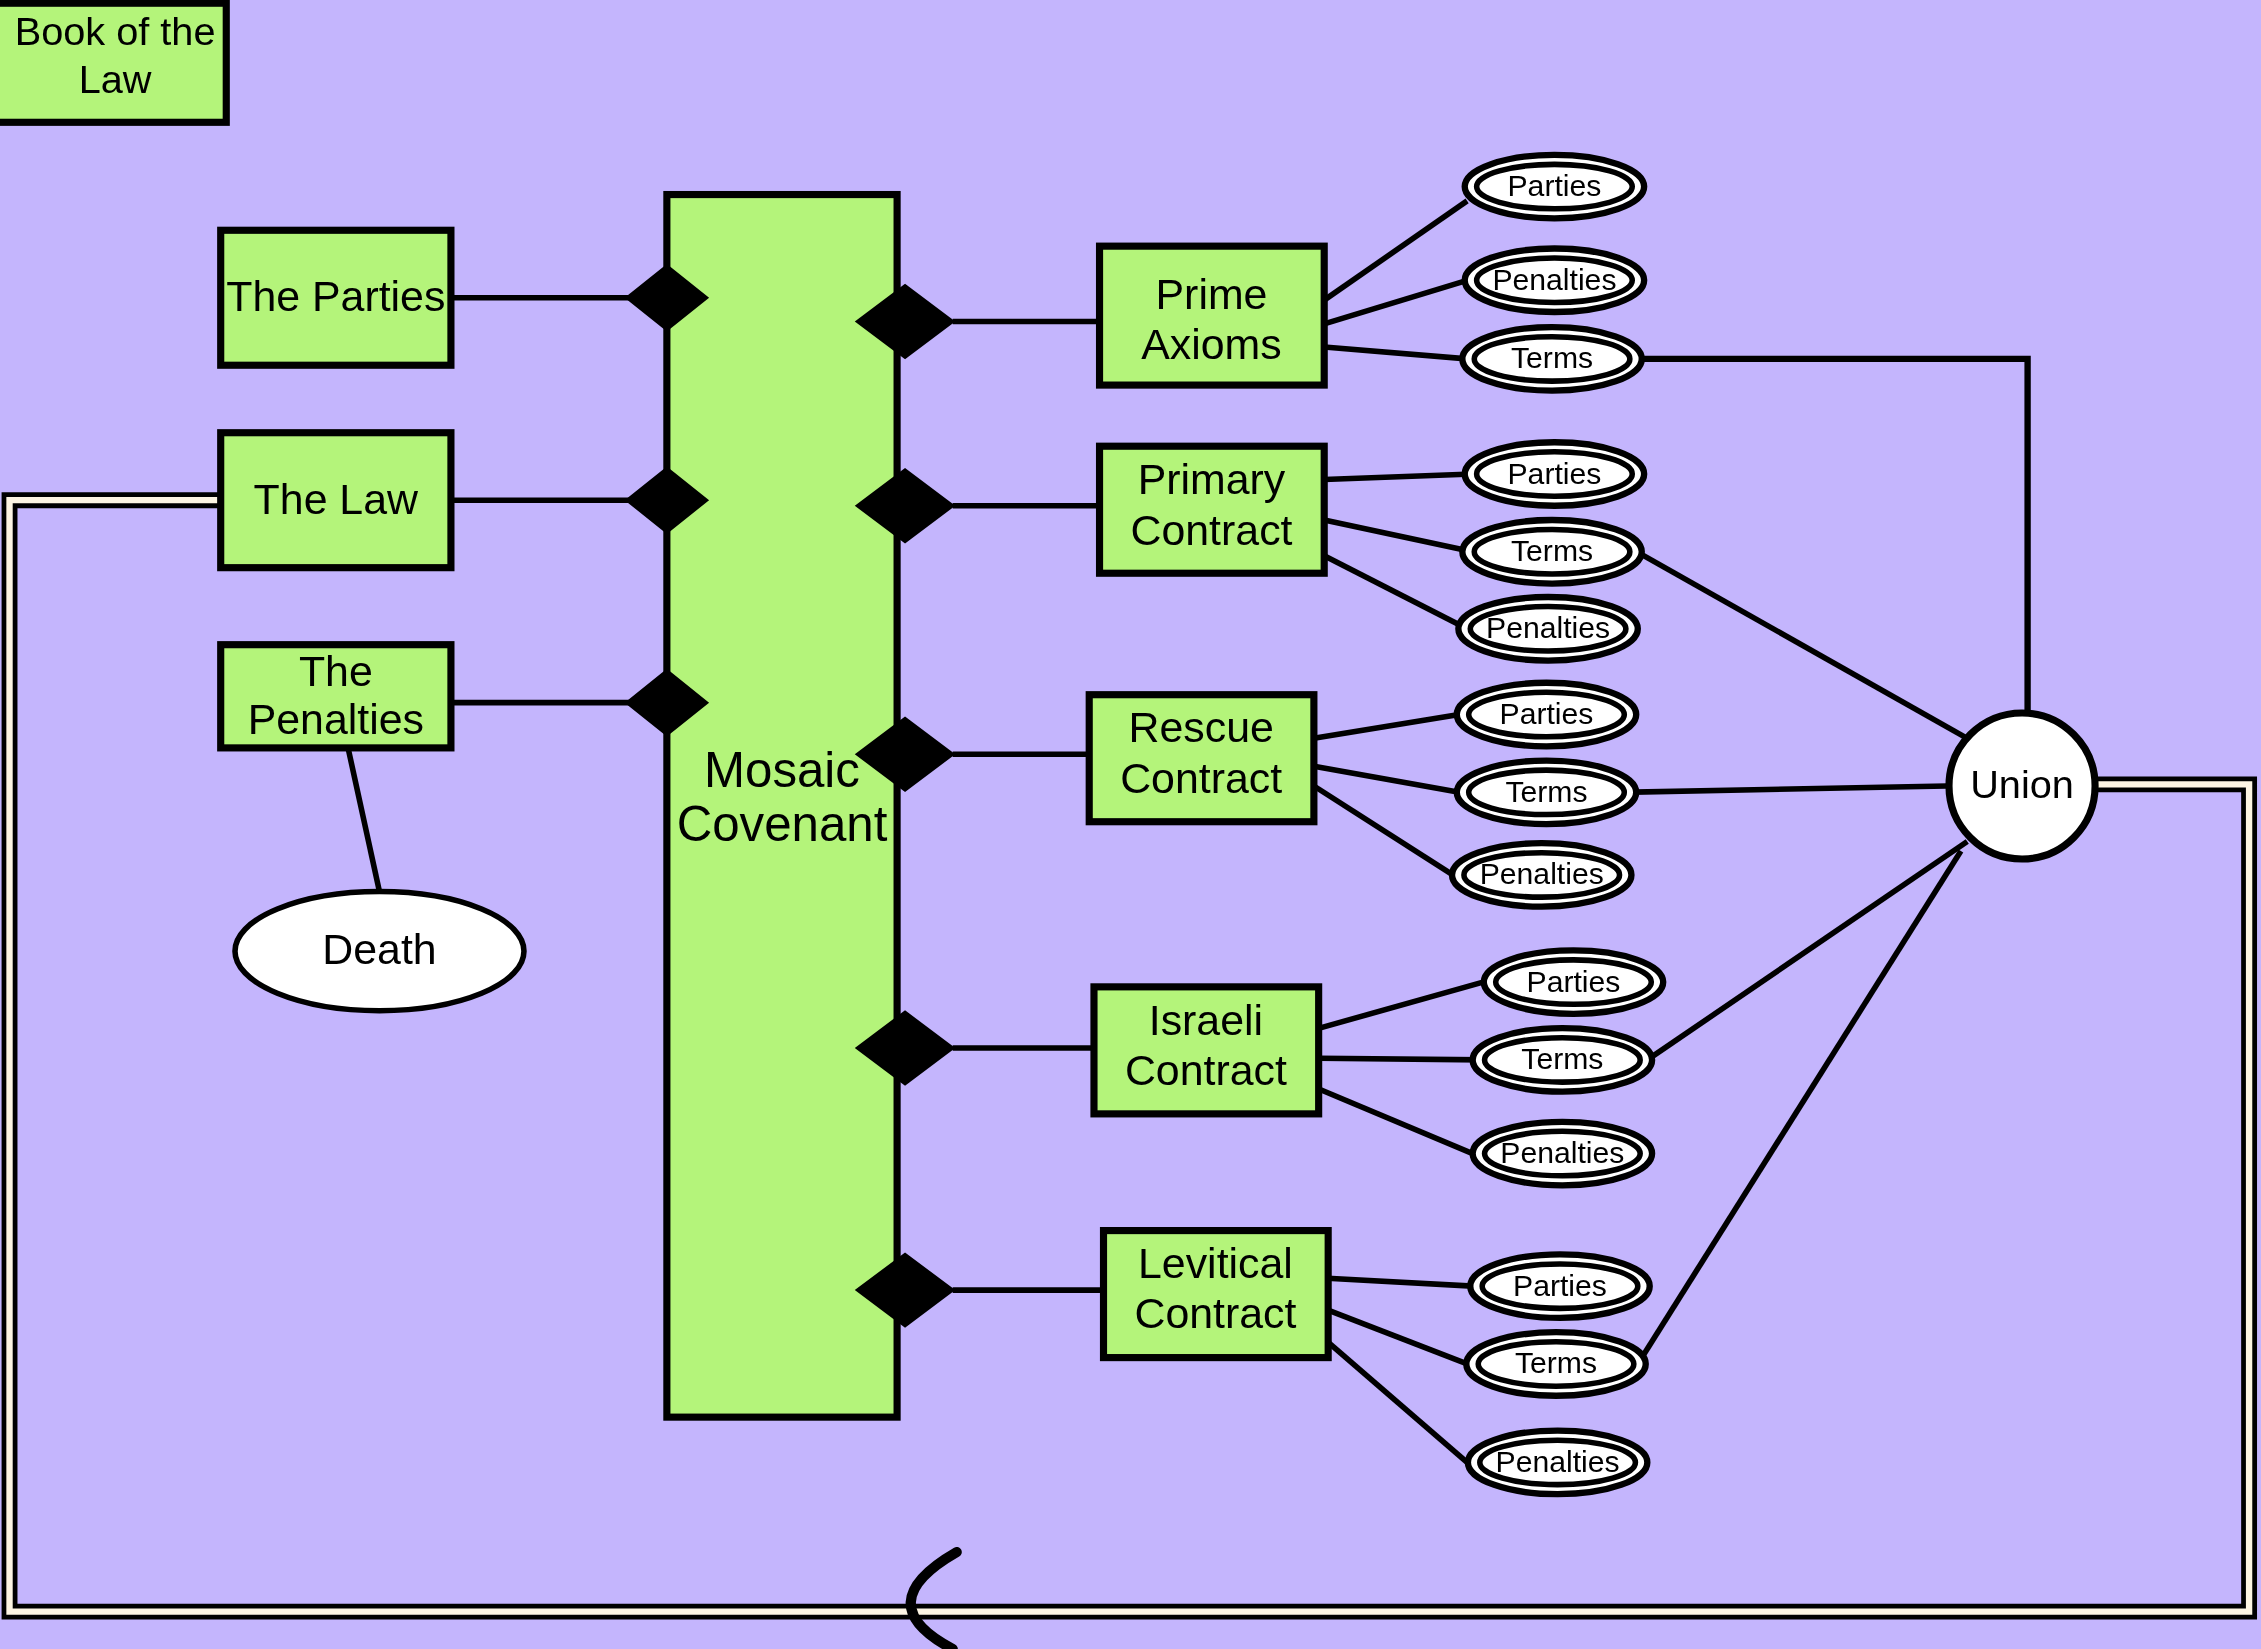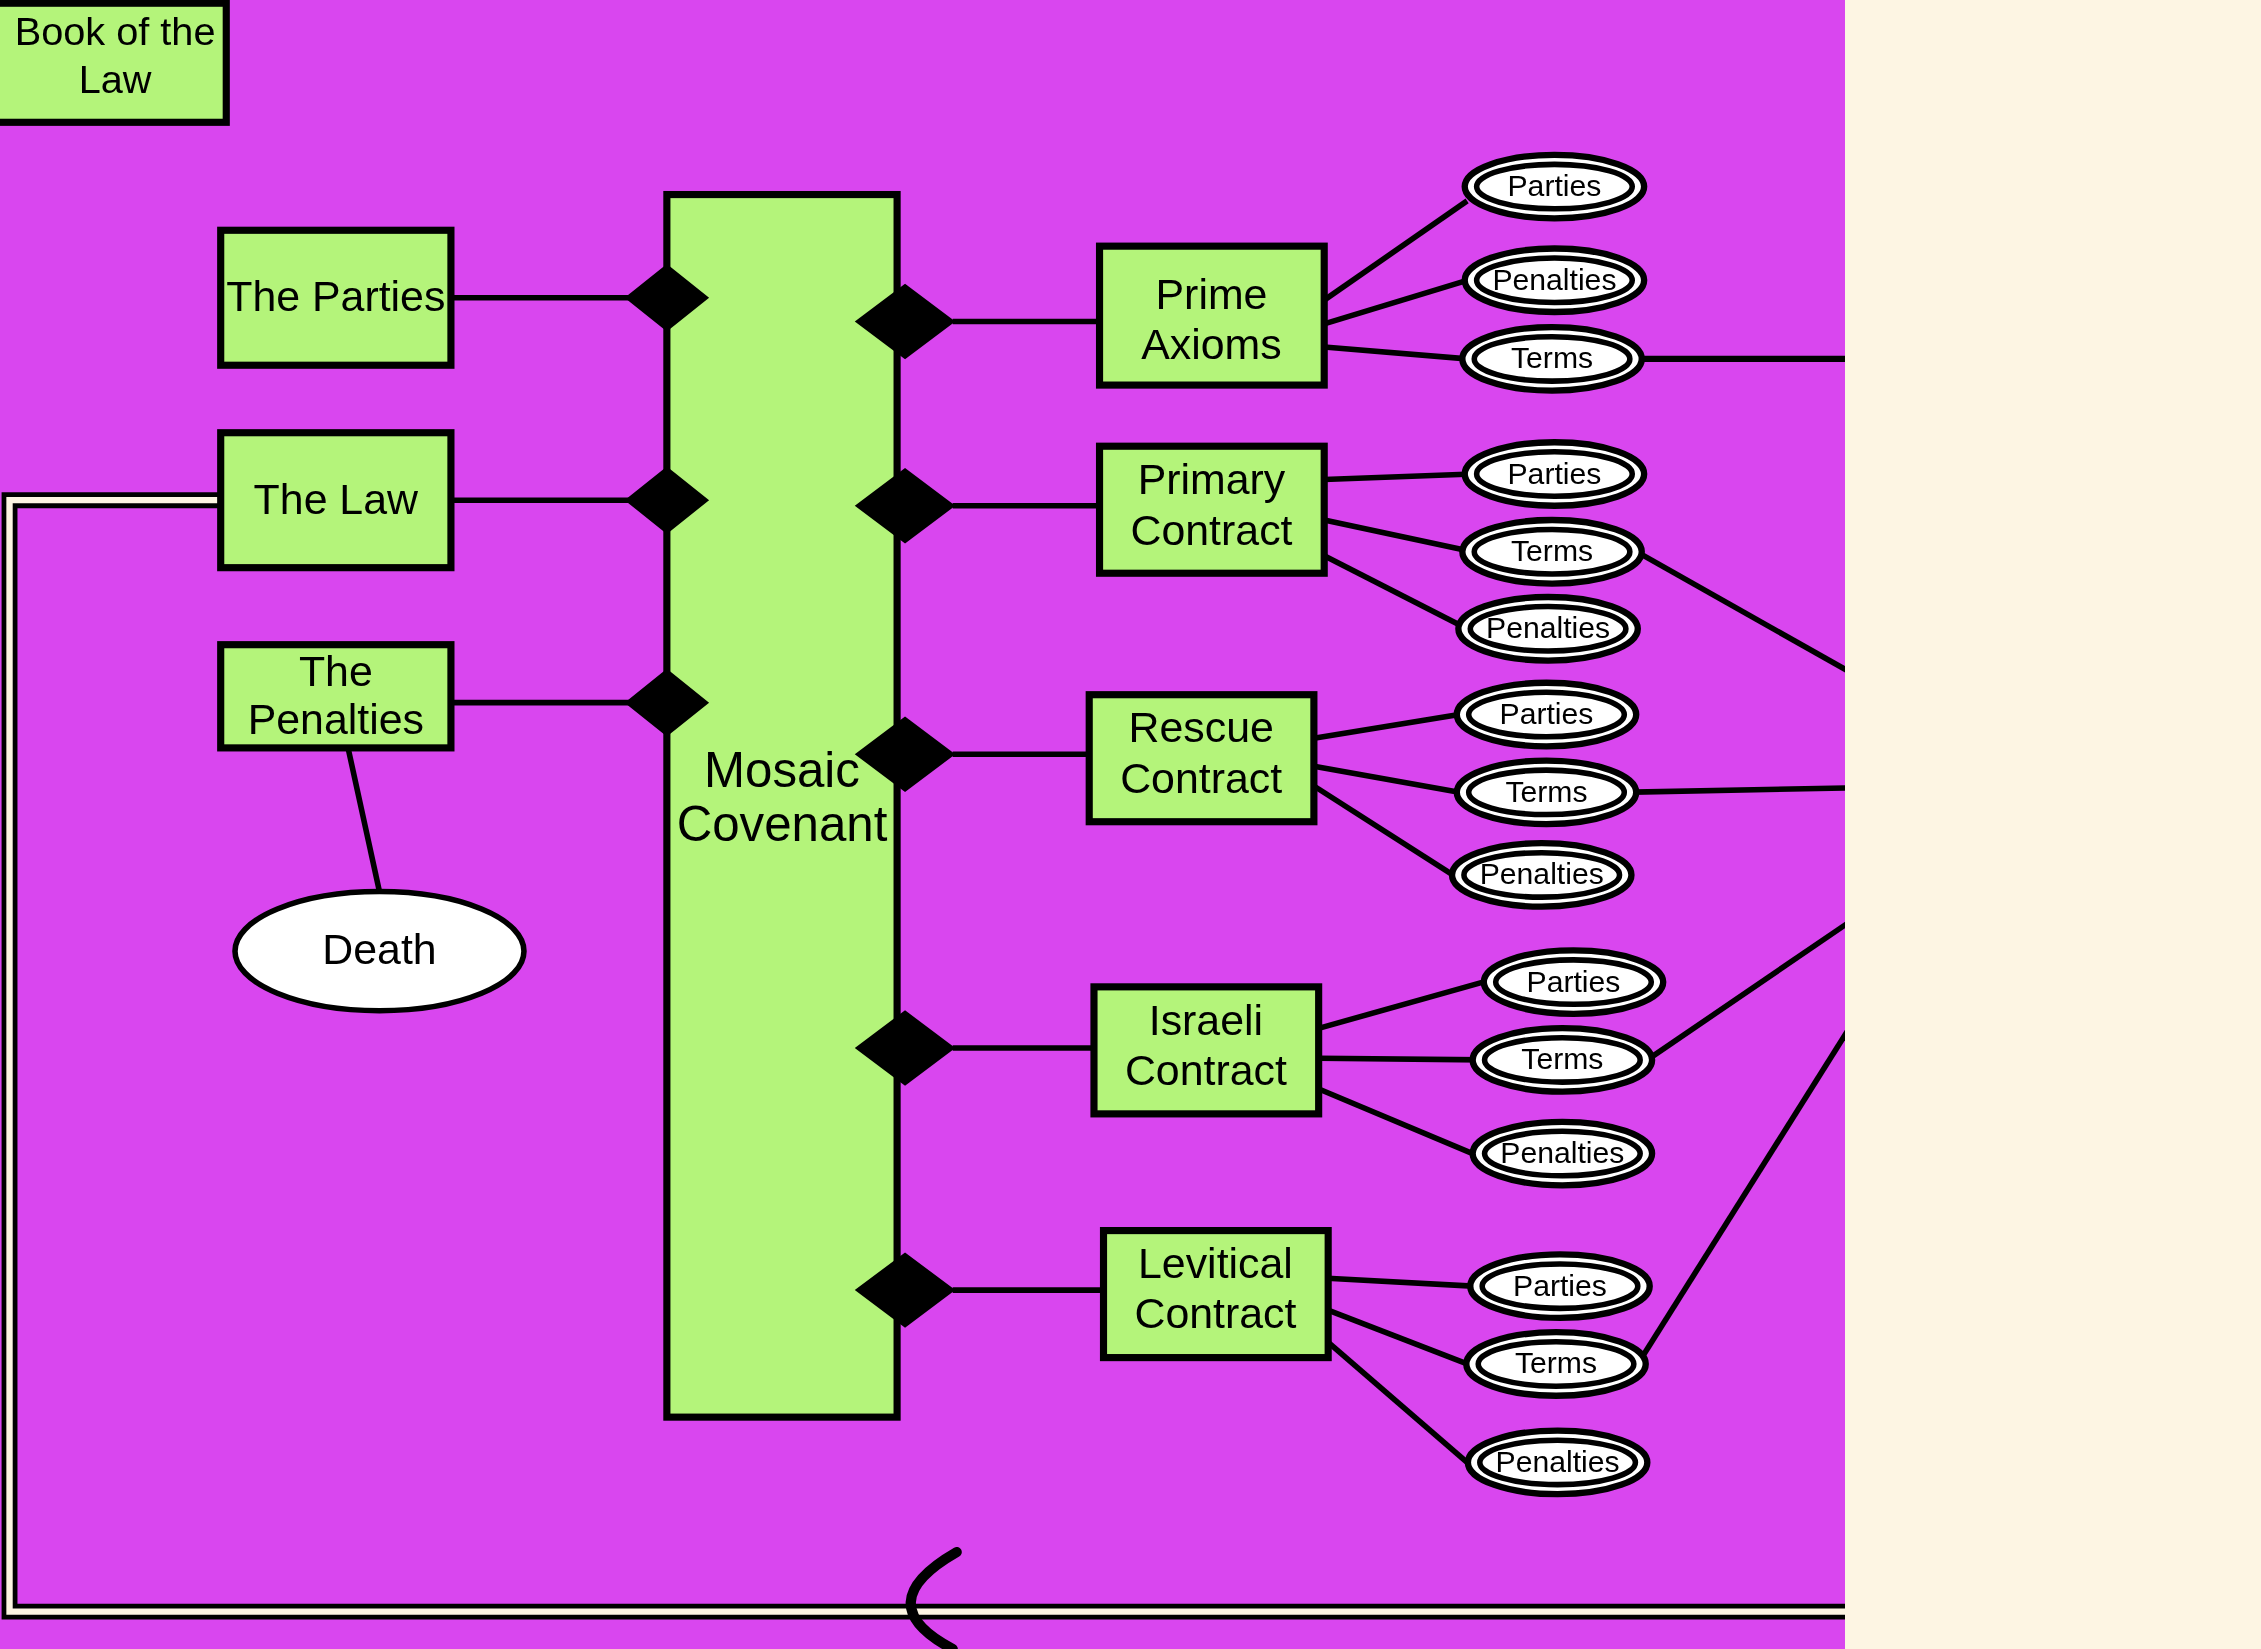--- a/index.html
+++ b/index.html
@@ -3,23 +3,23 @@
 <meta charset="utf-8">
 <title>Mosaic Covenant Diagram</title>
 <style>
   html, body {
     margin: 0;
     padding: 0;
     background: #fdf5e3;
   }
   #diagram-root {
     position: relative;
-    width: 1845px;
+    width: 2261px;
     height: 1649px;
-    background: #d946ef;
+    background: #c4b5fd;
     font-family: "Liberation Sans", sans-serif;
     overflow: hidden;
   }
   svg#diagram-svg {
     position: absolute;
     top: 0; left: 0;
     width: 2261px;
     height: 1649px;
     display: block;
   }

